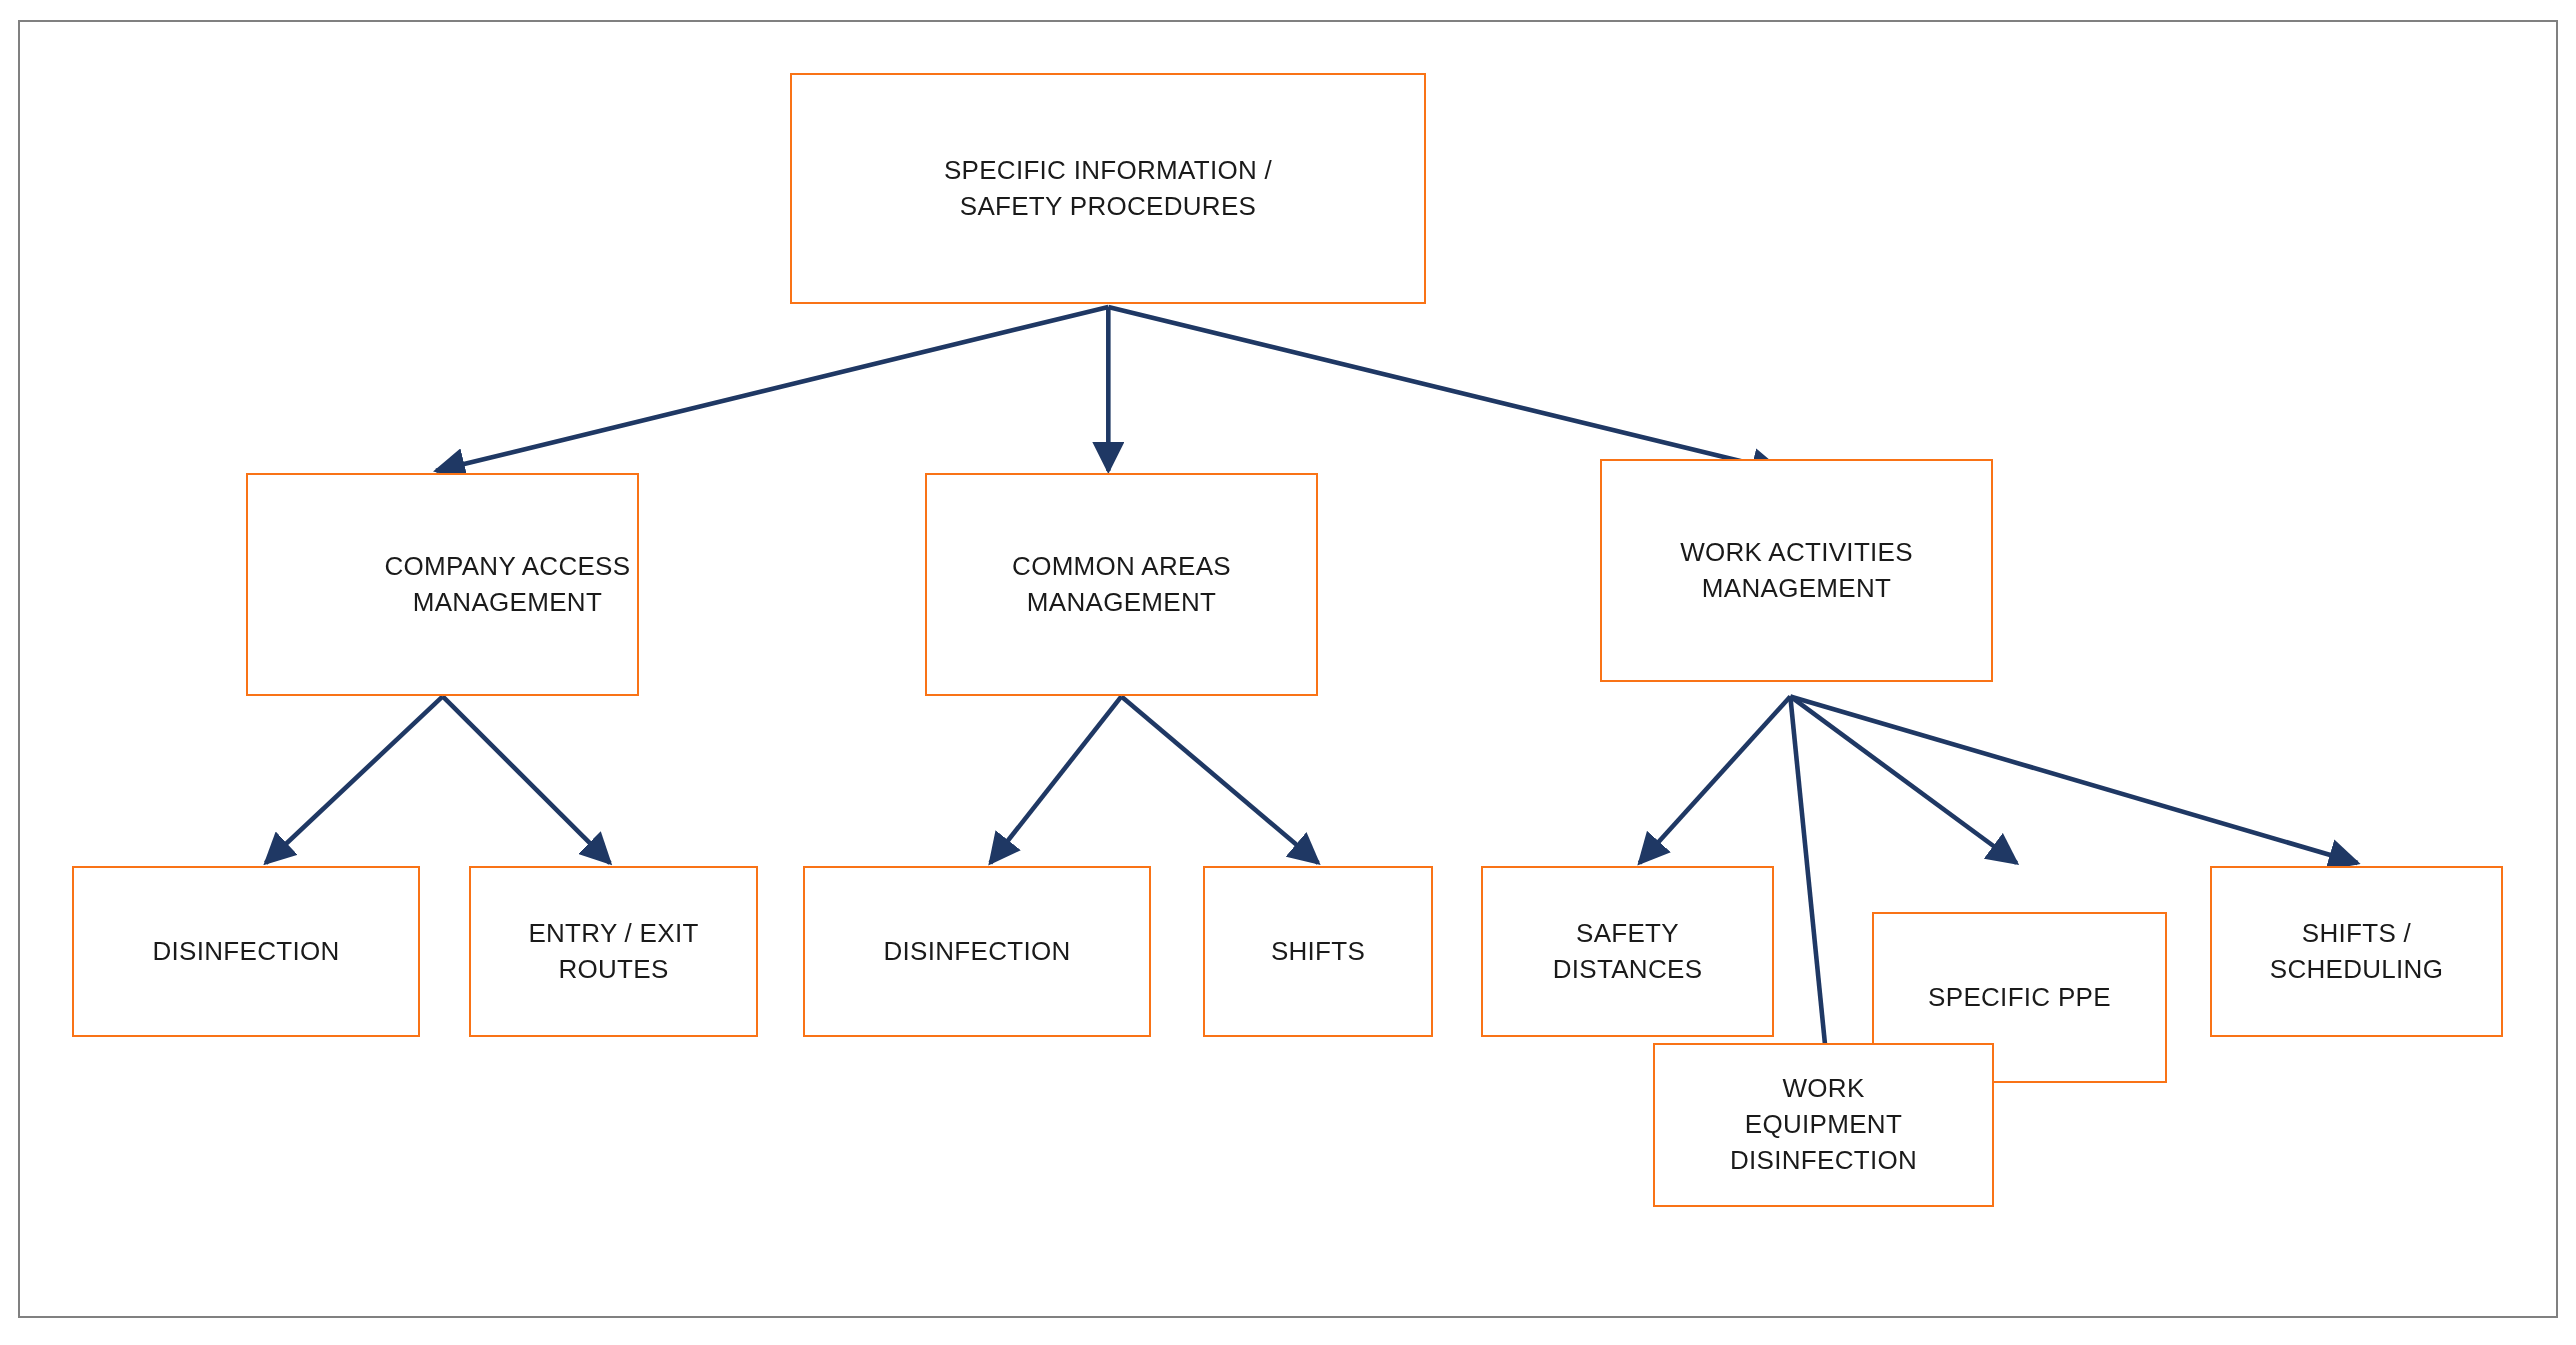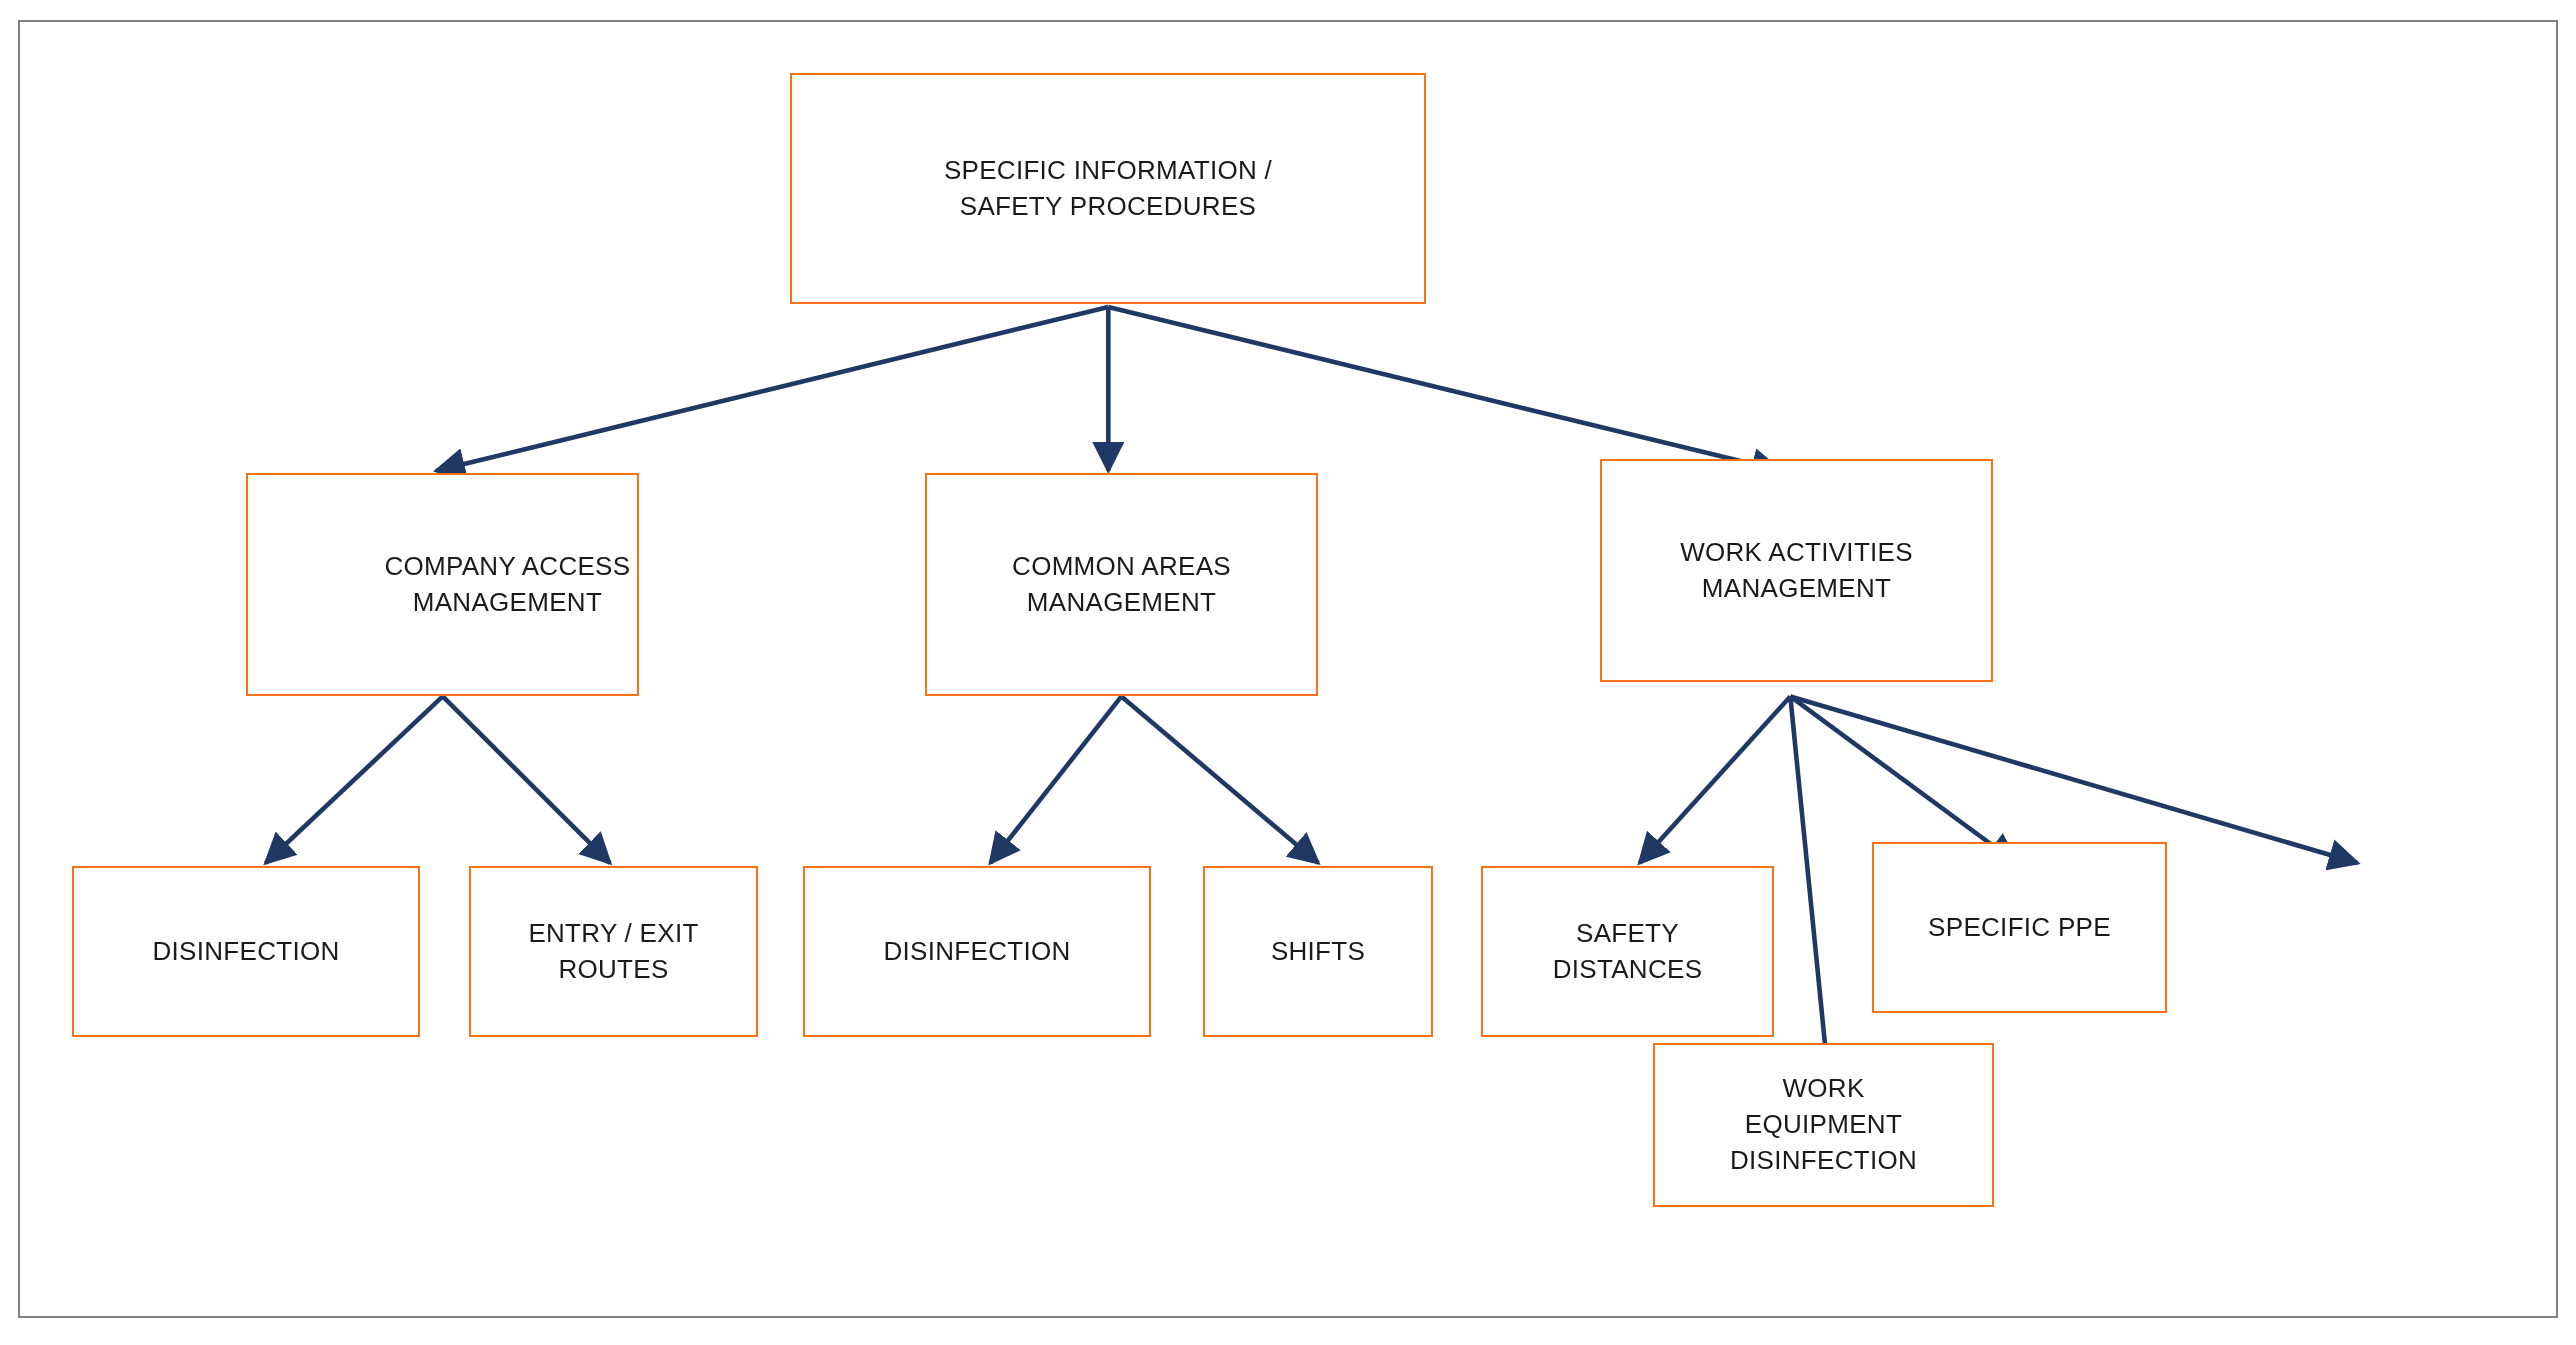--- a/index.html
+++ b/index.html
@@ -79,24 +79,28 @@
 
   <div class="node" style="left:1203px;top:866px;width:230px;height:171px;">
     <span class="lbl">SHIFTS</span>
   </div>
 
   <div class="node" style="left:1481px;top:866px;width:293px;height:171px;">
     <span class="lbl">SAFETY
 DISTANCES</span>
   </div>
 
-  <div class="node" style="left:1872px;top:842px;width:295px;height:171px;">
+  <div class="node" style="left:1872px;top:912px;width:295px;height:171px;">
     <span class="lbl">SPECIFIC PPE</span>
   </div>
 
+  <div class="node" style="left:2210px;top:866px;width:293px;height:171px;">
+    <span class="lbl">SHIFTS /
+SCHEDULING</span>
+  </div>
 
   <div class="node" style="left:1653px;top:1043px;width:341px;height:164px;">
     <span class="lbl">WORK
 EQUIPMENT
 DISINFECTION</span>
   </div>
 </div>
 
 
 </body></html>

